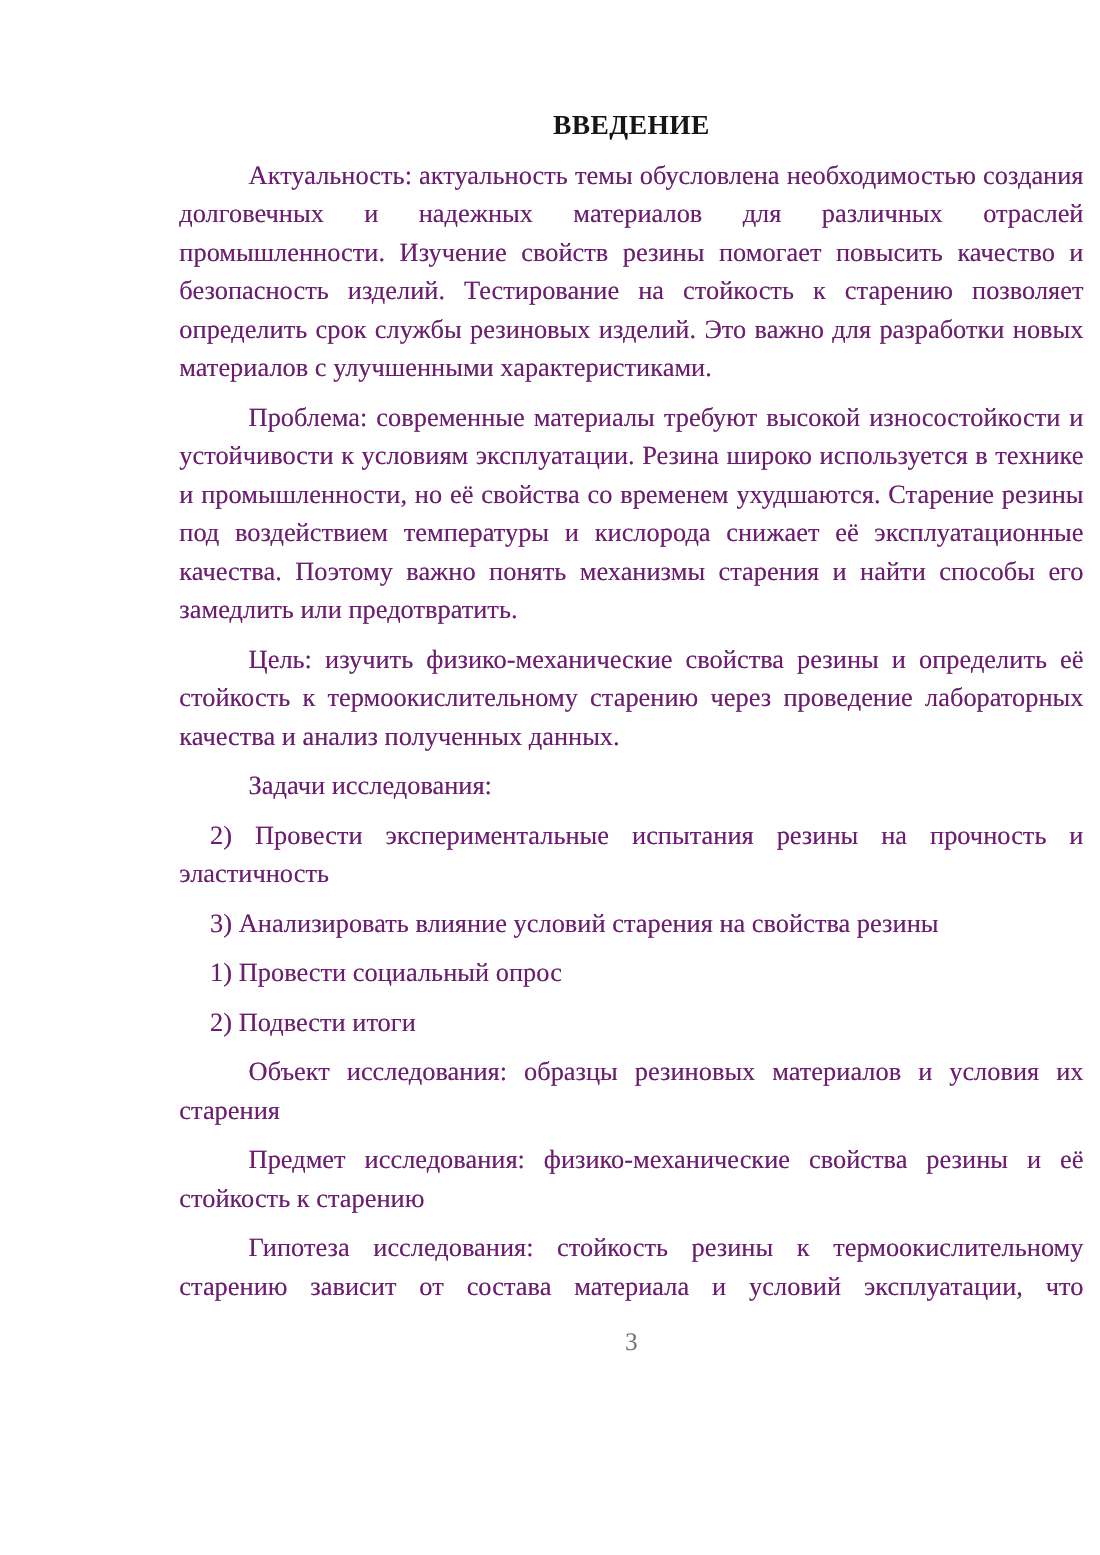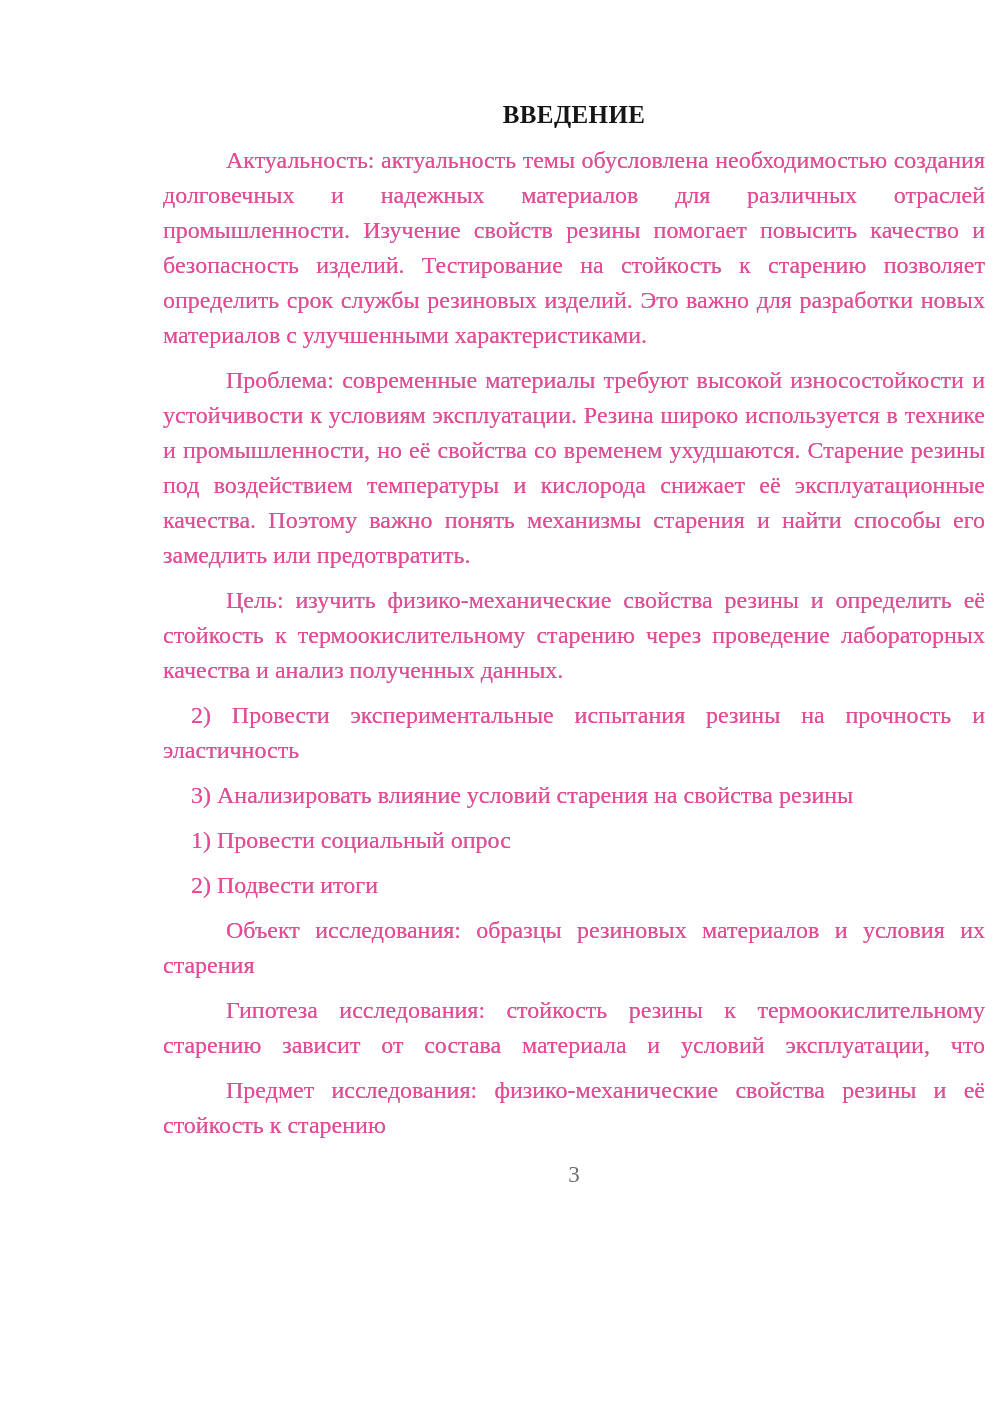--- a/index.html
+++ b/index.html
@@ -29,21 +29,21 @@
     line-height: 35px;
     margin: 0 0 11px 0;
     letter-spacing: 0.4px;
     color: #161616;
   }
   .para {
     font-size: 24px;
     line-height: 35px;
     margin: 0 0 10px 0;
     text-align: justify;
-    color: #ec4899;
+    color: #701a75;
     text-shadow: 0 0 0.4px rgba(0,0,0,0.45);
   }
   .para.indent { text-indent: 63px; }
   .para.list-item { text-indent: 28px; }
   .para.justify-last { text-align-last: justify; }
   .page-number {
     margin-top: 15px;
     text-align: center;
     font-size: 23px;
     line-height: 33px;
@@ -56,31 +56,32 @@
 <div class="page">
 
   <h1 class="doc-title">ВВЕДЕНИЕ</h1>
 
   <p class="para indent">Актуальность: актуальность темы обусловлена необходимостью создания долговечных и надежных материалов для различных отраслей промышленности. Изучение свойств резины помогает повысить качество и безопасность изделий. Тестирование на стойкость к старению позволяет определить срок службы резиновых изделий. Это важно для разработки новых материалов с улучшенными характеристиками.</p>
 
   <p class="para indent">Проблема: современные материалы требуют высокой износостойкости и устойчивости к условиям эксплуатации. Резина широко используется в технике и промышленности, но её свойства со временем ухудшаются. Старение резины под воздействием температуры и кислорода снижает её эксплуатационные качества. Поэтому важно понять механизмы старения и найти способы его замедлить или предотвратить.</p>
 
   <p class="para indent">Цель: изучить физико-механические свойства резины и определить её стойкость к термоокислительному старению через проведение лабораторных качества и анализ полученных данных.</p>
 
+  <p class="para indent">Задачи исследования:</p>
 
 
   <p class="para list-item">2) Провести экспериментальные испытания резины на прочность и эластичность</p>
 
   <p class="para list-item">3) Анализировать влияние условий старения на свойства резины</p>
 
   <p class="para list-item">1) Провести социальный опрос</p>
 
   <p class="para list-item">2) Подвести итоги</p>
 
   <p class="para indent">Объект исследования: образцы резиновых материалов и условия их старения</p>
 
+  <p class="para indent">Предмет исследования: физико-механические свойства резины и её стойкость к старению</p>
+
   <p class="para indent justify-last">Гипотеза исследования: стойкость резины к термоокислительному старению зависит от состава материала и условий эксплуатации, что</p>
-
-  <p class="para indent">Предмет исследования: физико-механические свойства резины и её стойкость к старению</p>
 
   <div class="page-number">3</div>
 
 </div>
 
 </body></html>

